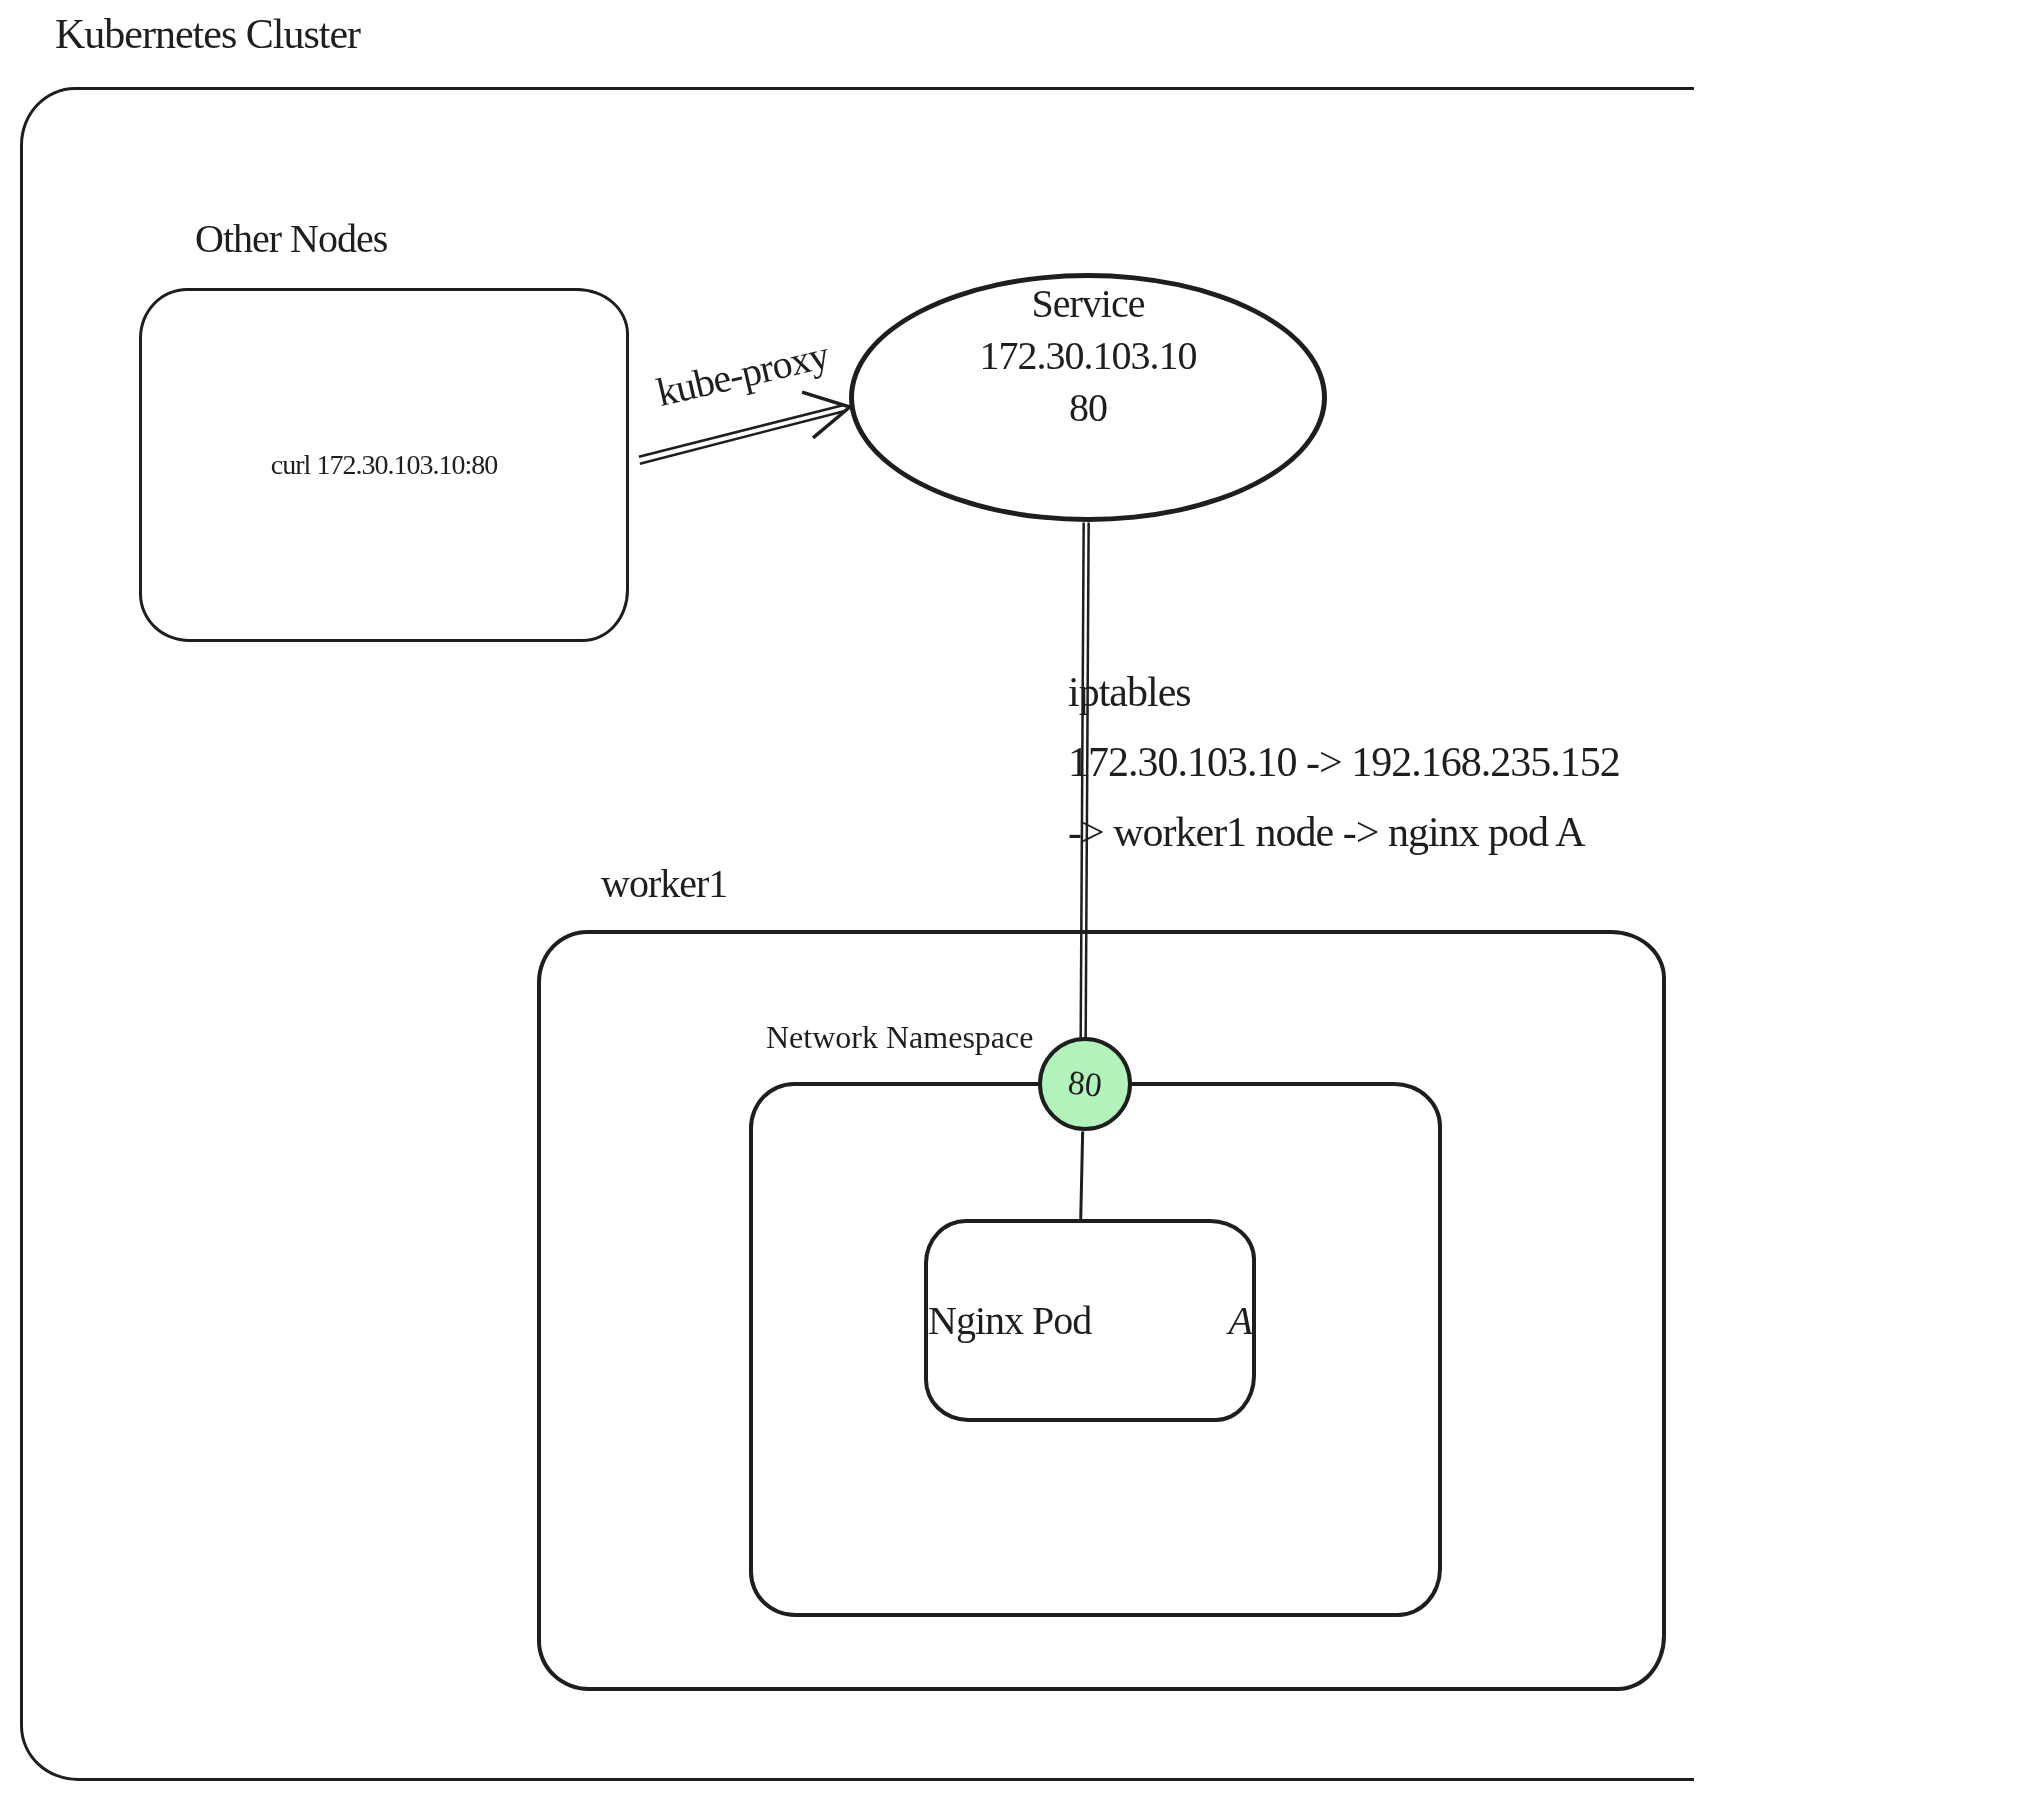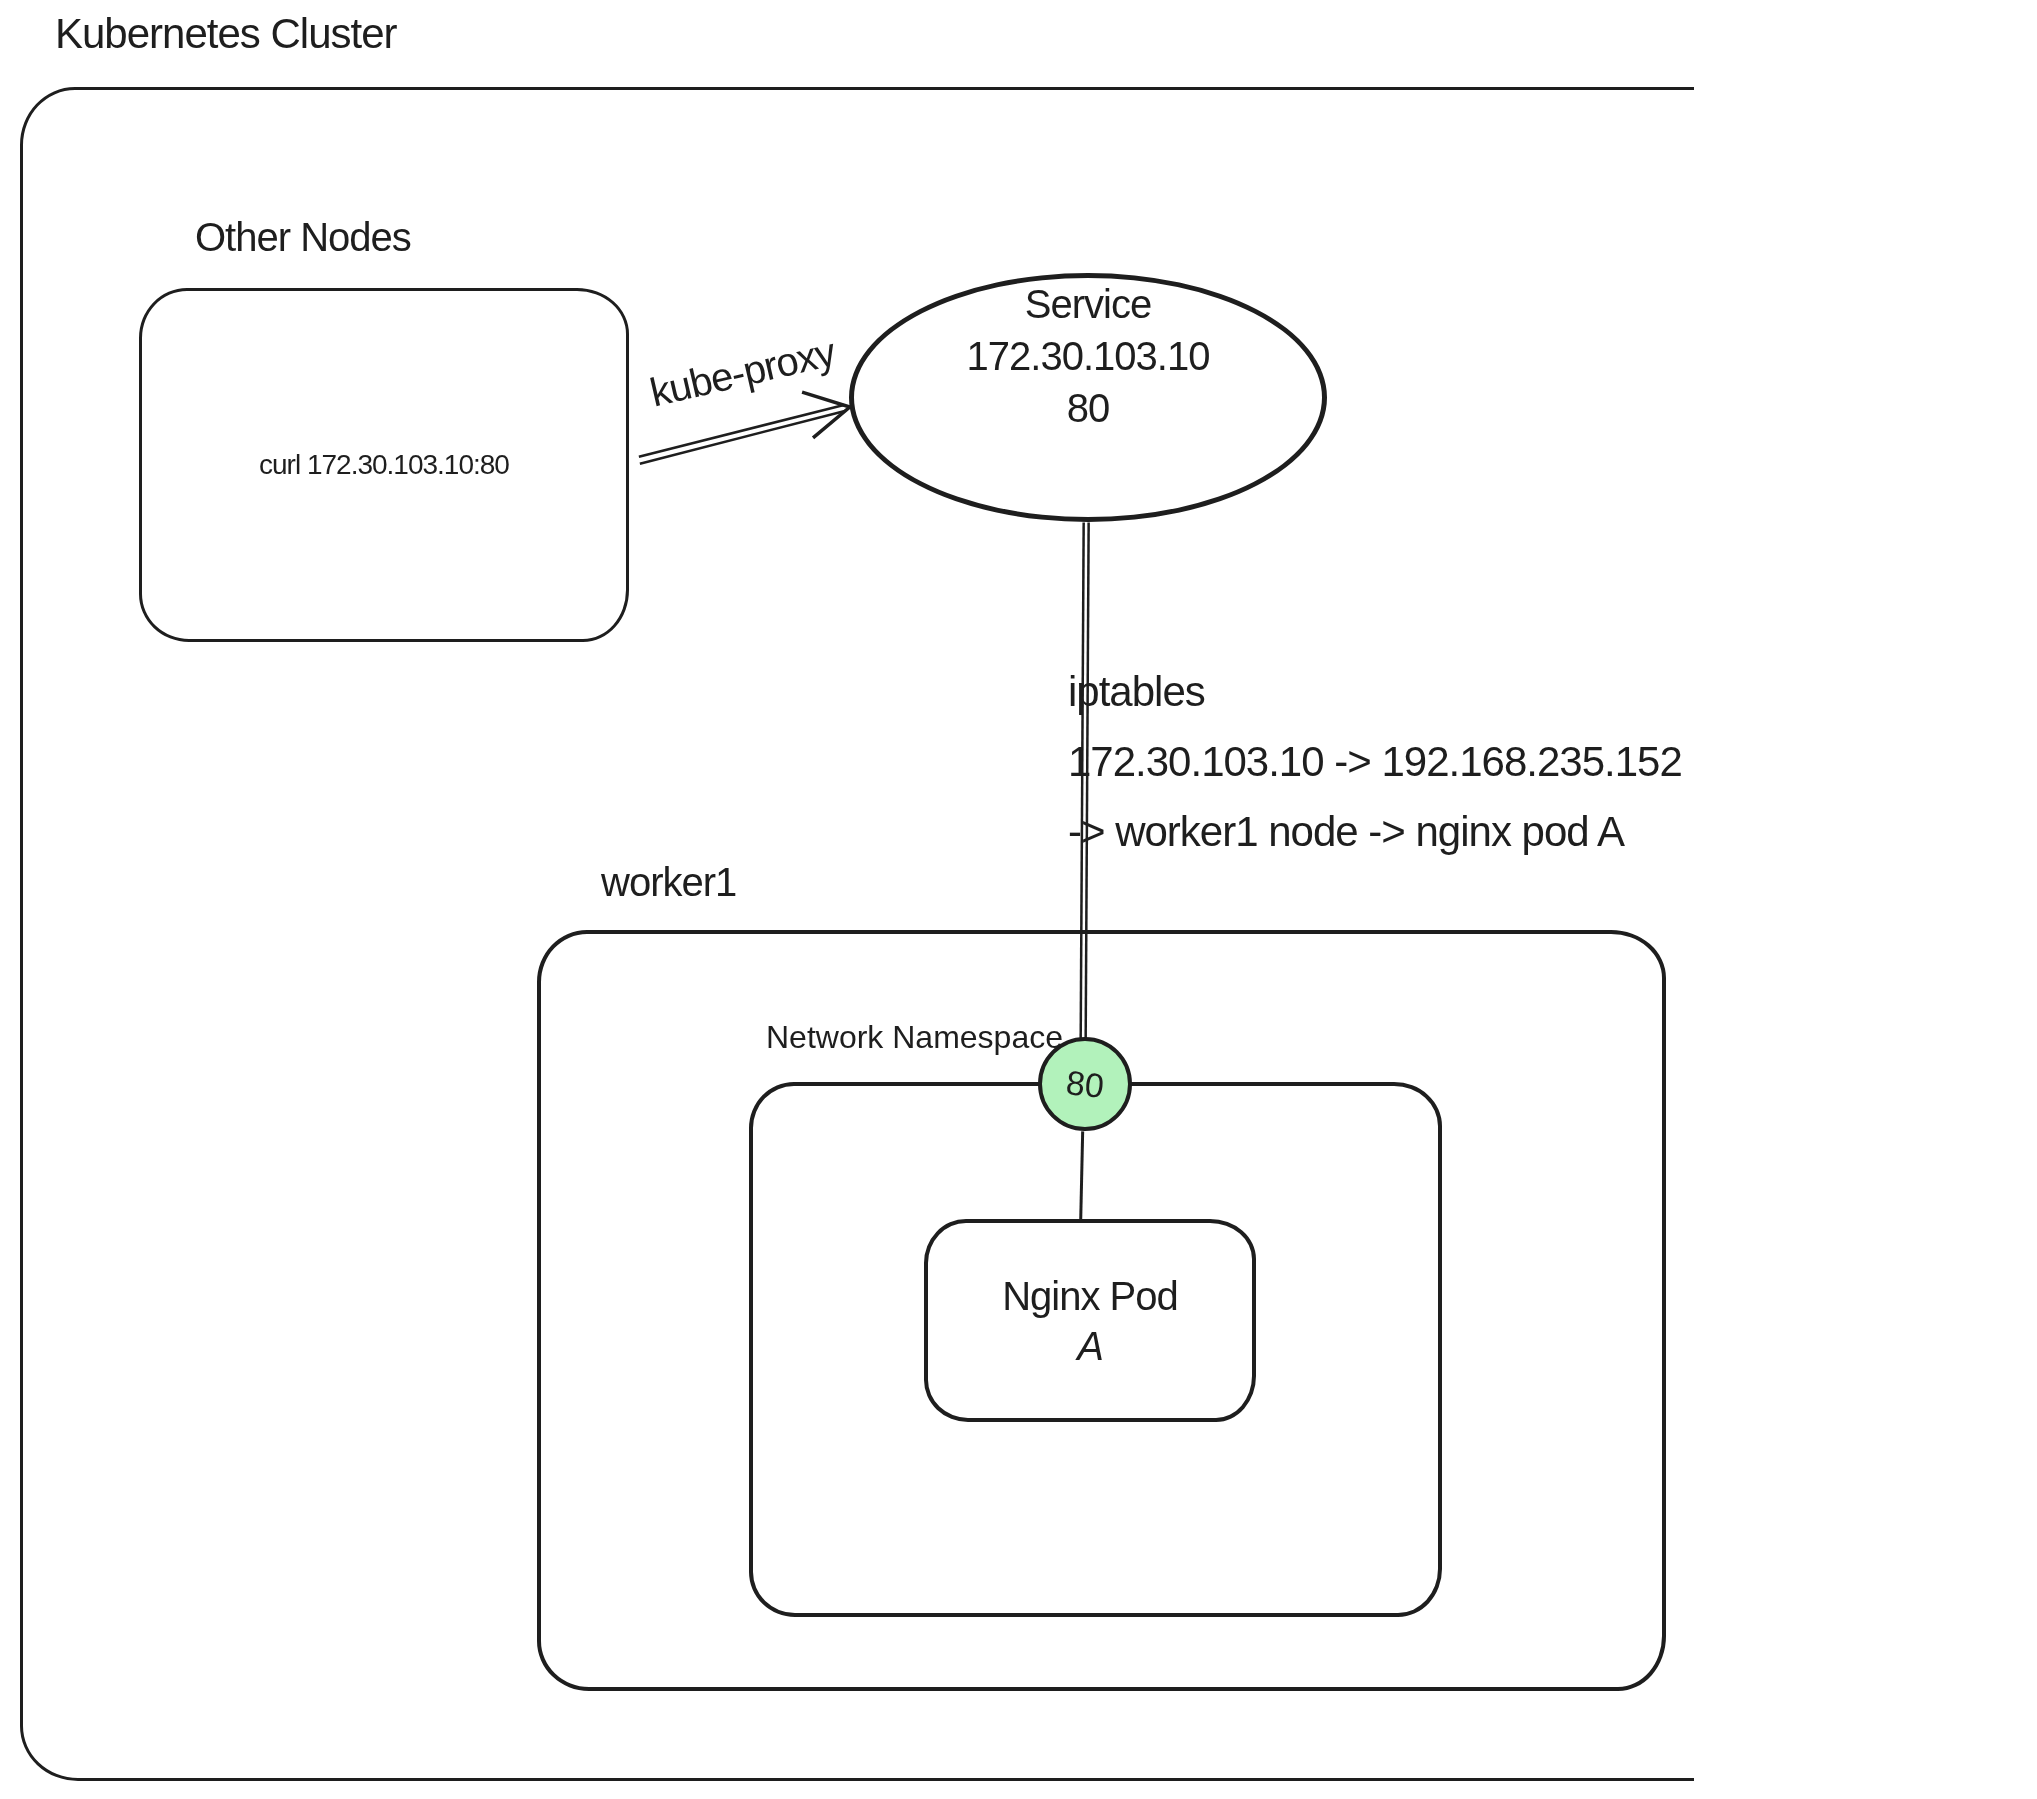--- a/index.html
+++ b/index.html
@@ -1,20 +1,20 @@
 <!DOCTYPE html>
 <html style="--stroke: #1e1e1e; --badge-fill: #b2f2bb; --background: #ffffff;"><head>
 <meta charset="utf-8">
 <style>
   html,body { margin:0; padding:0; background:#ffffff; }
   .canvas {
     position:relative;
     width:1694px; height:1800px;
     background:var(--background,#ffffff);
-    font-family:Liberation Sans, sans-serif;
+    font-family:Liberation Serif, serif;
     color:var(--stroke,#1e1e1e);
     overflow:hidden;
   }
   .label { position:absolute; white-space:nowrap; letter-spacing:-1px; z-index:5; }
   .shape {
     position:absolute;
     border:3px solid var(--stroke,#1e1e1e);
     background:transparent;
     box-sizing:border-box;
   }
@@ -64,21 +64,21 @@
     border:4px solid var(--stroke,#1e1e1e); border-radius:50%;
     background:var(--badge-fill,#b2f2bb);
     display:flex; align-items:center; justify-content:center;
     font-size:34px; z-index:4; box-sizing:border-box;
   }
   .port-badge span { transform:rotate(6deg); }
   .pod-box {
     left:924px; top:1219px; width:332px; height:203px;
     border-width:4px;
     border-radius:42px 46px 40px 44px / 44px 40px 46px 42px;
-    display:flex; flex-direction:column; align-items:center; justify-content:center;
+    display:flex; align-items:center; justify-content:space-between;
     font-size:40px; line-height:50px; letter-spacing:-1px;
     background:#ffffff; z-index:2; text-align:center;
   }
   .pod-line2 { font-style:italic; }
   .pod-ip { left:1091px; top:1536px; font-size:42px; }
   .connectors {
     position:absolute; left:0; top:0; width:2038px; height:1800px;
     z-index:3; pointer-events:none;
   }
   .connectors path, .connectors polyline {

